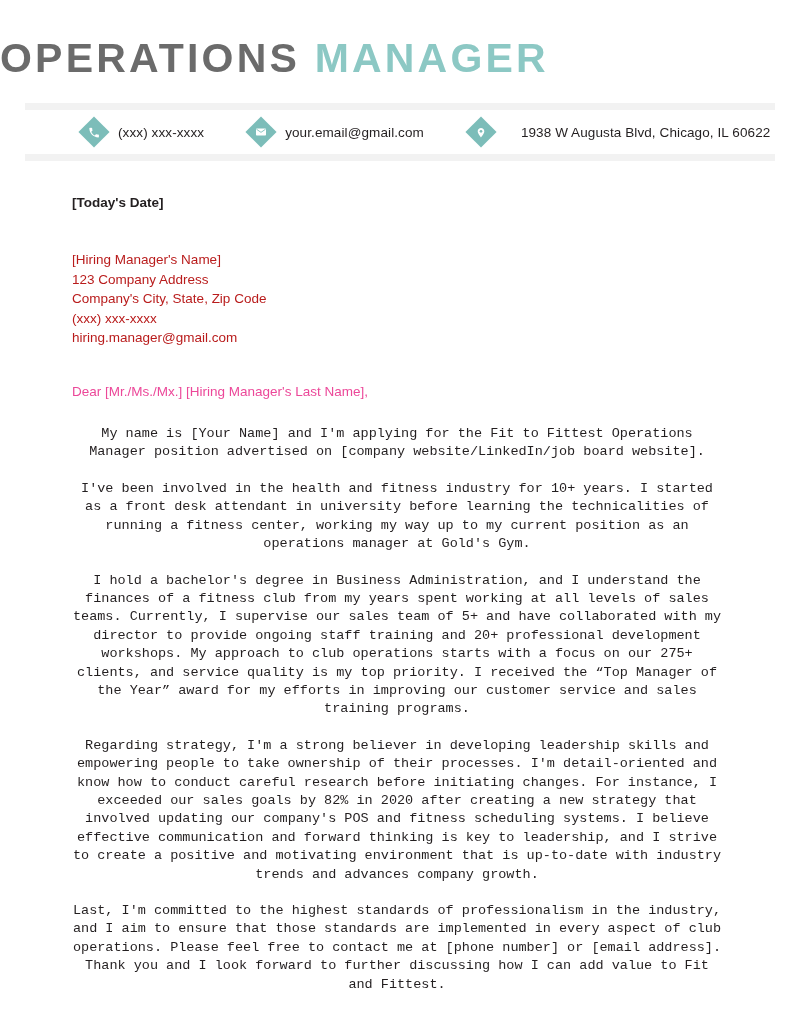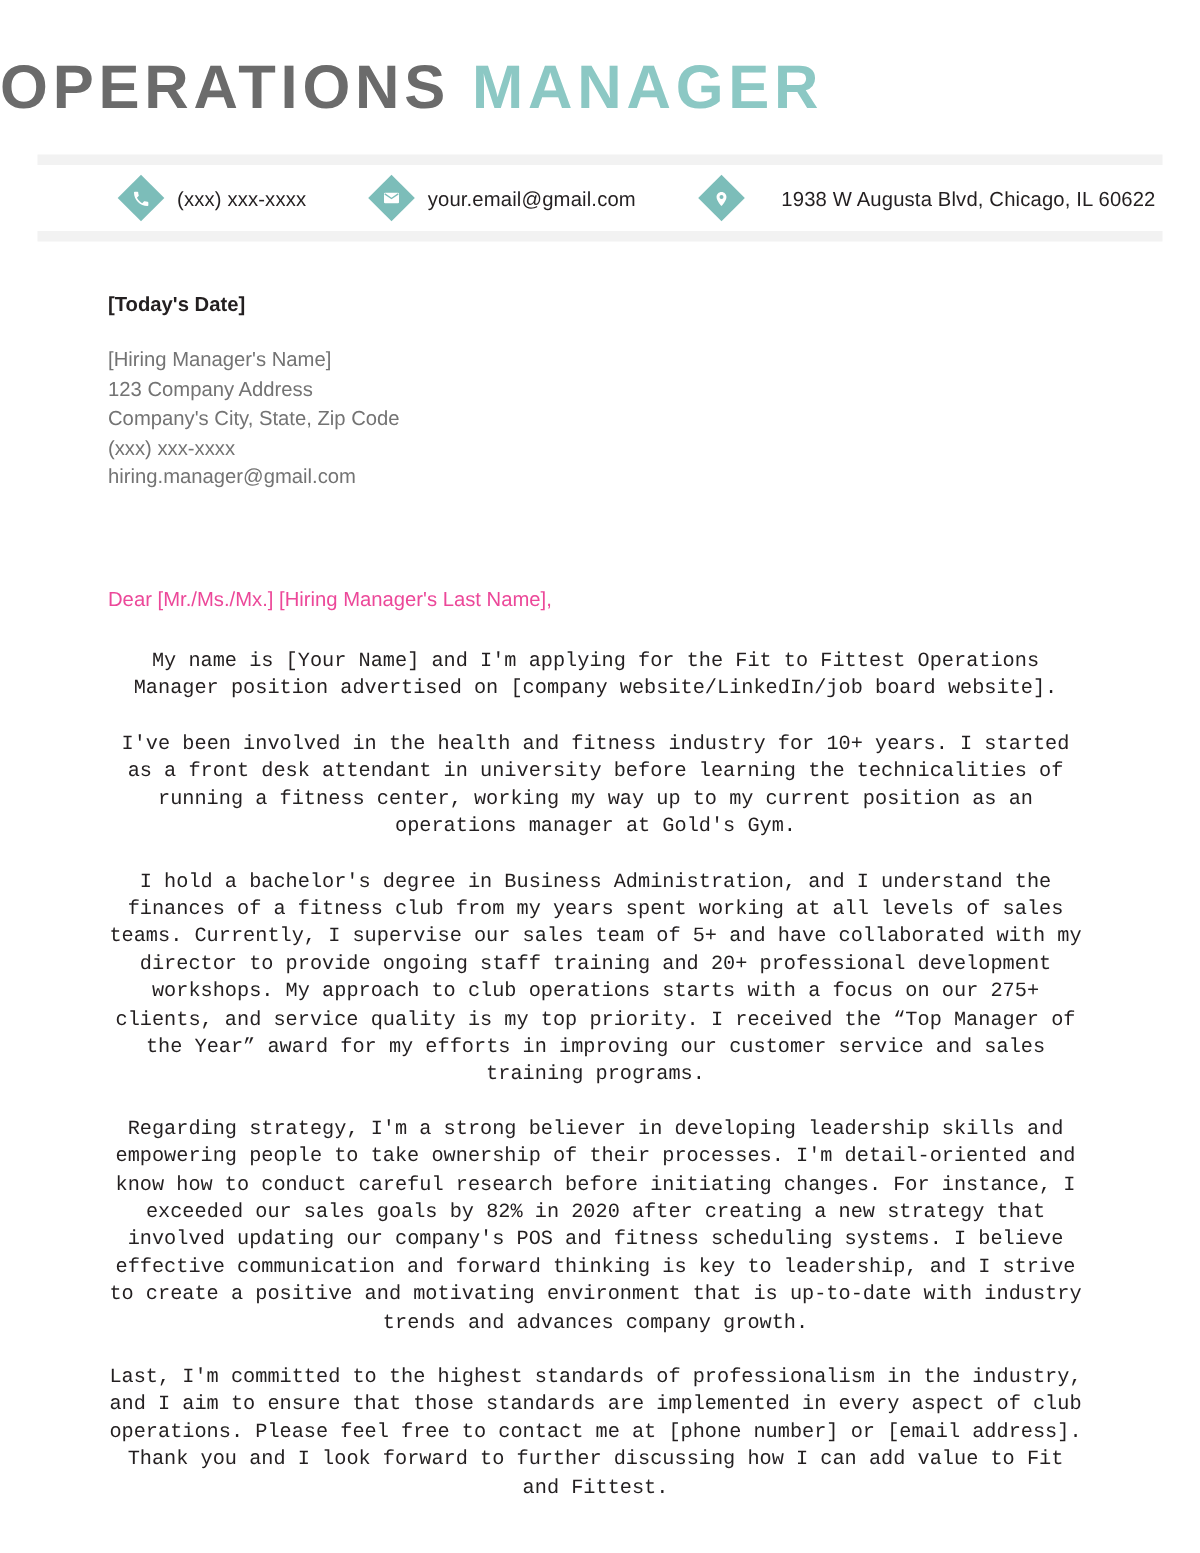--- a/index.html
+++ b/index.html
@@ -93,28 +93,28 @@
   
   .letter {
     padding: 0 78px 0 72px;
     margin-top: 34px;
   }
 
   .date {
     font-size: 13.5px;
     font-weight: bold;
     color: #231f20;
-    margin-bottom: 20px;
+    margin-bottom: 40px;
   }
 
   .recipient {
-    color: #737373;
+    color: #b91c1c;
     font-size: 13.5px;
     line-height: 19.6px;
-    margin-bottom: 64px;
+    margin-bottom: 36px;
   }
   .recipient div { white-space: nowrap; }
 
   .salutation {
     font-size: 13.5px;
     color: #ec4899;
     font-weight: normal;
     margin-bottom: 26px;
   }
 

